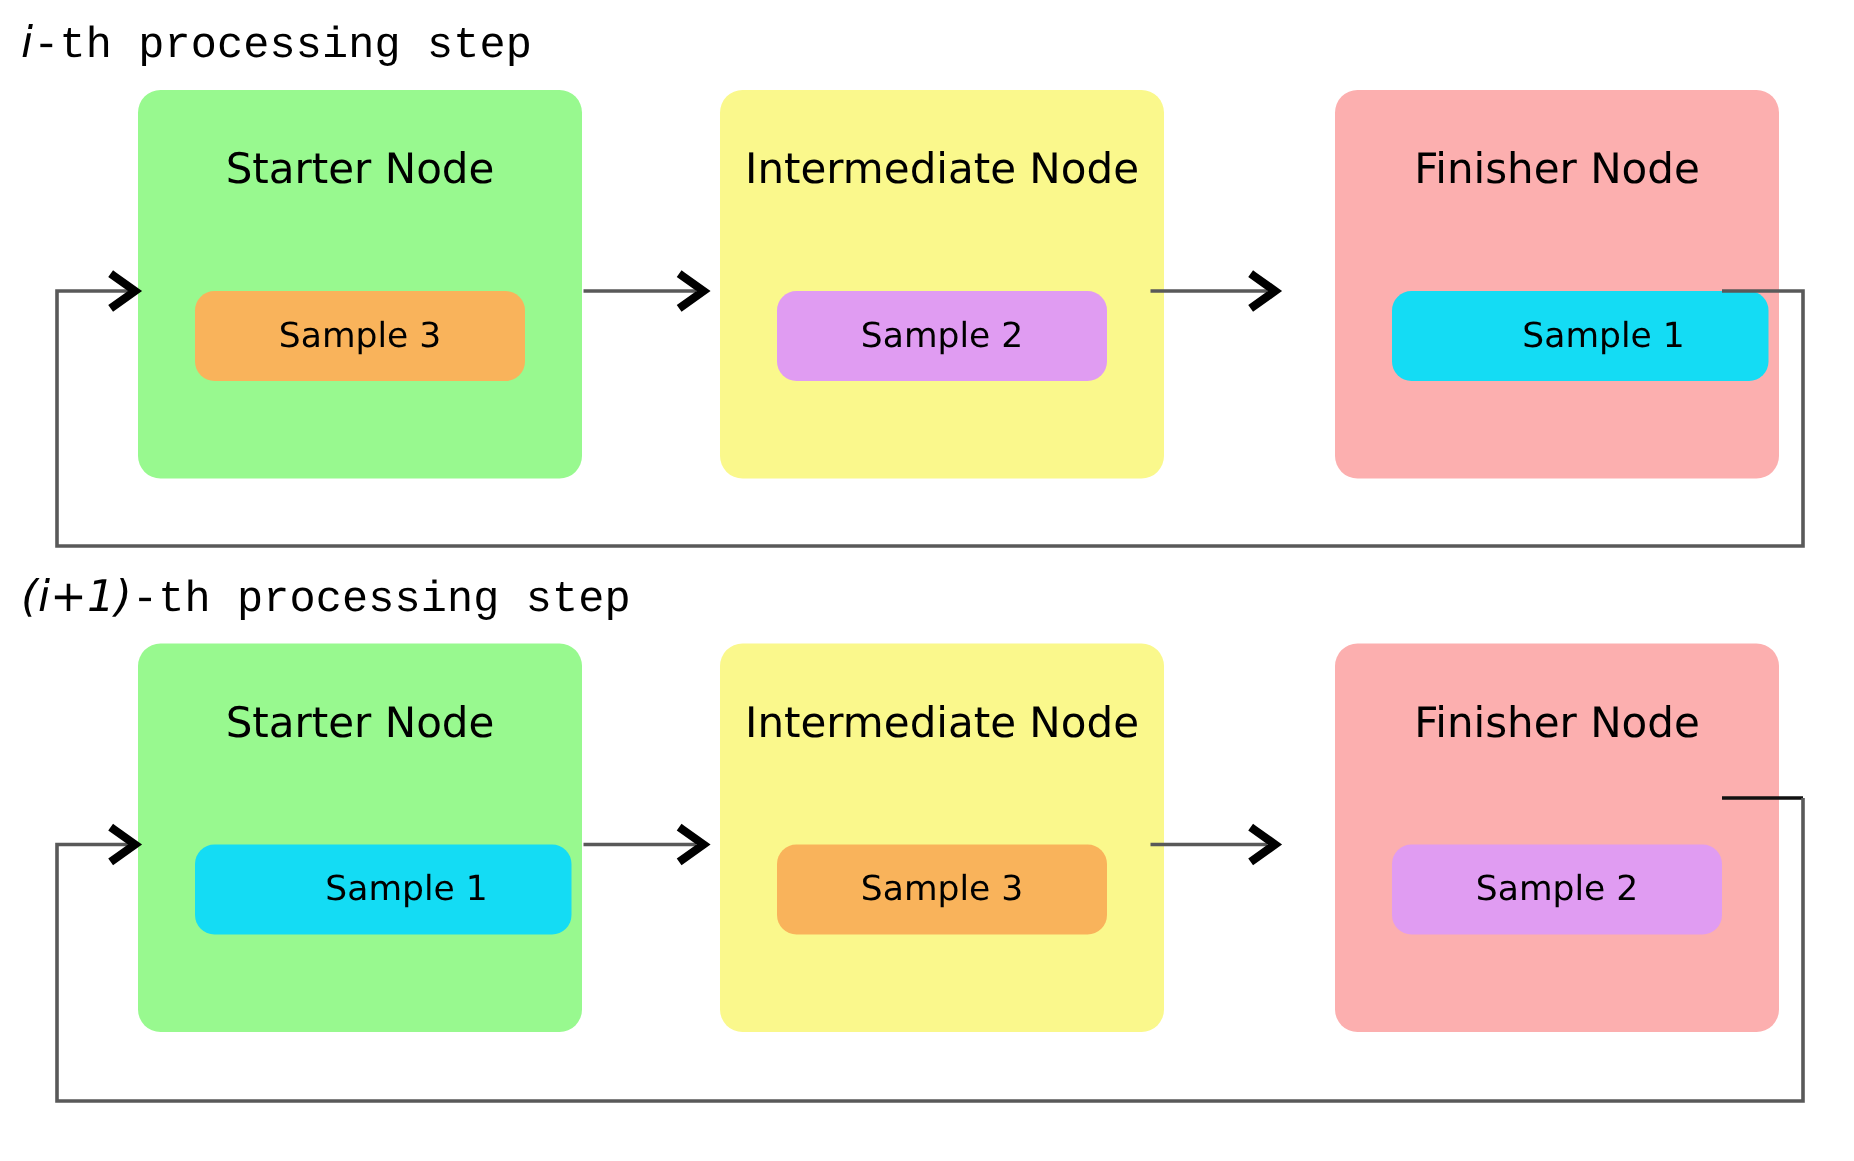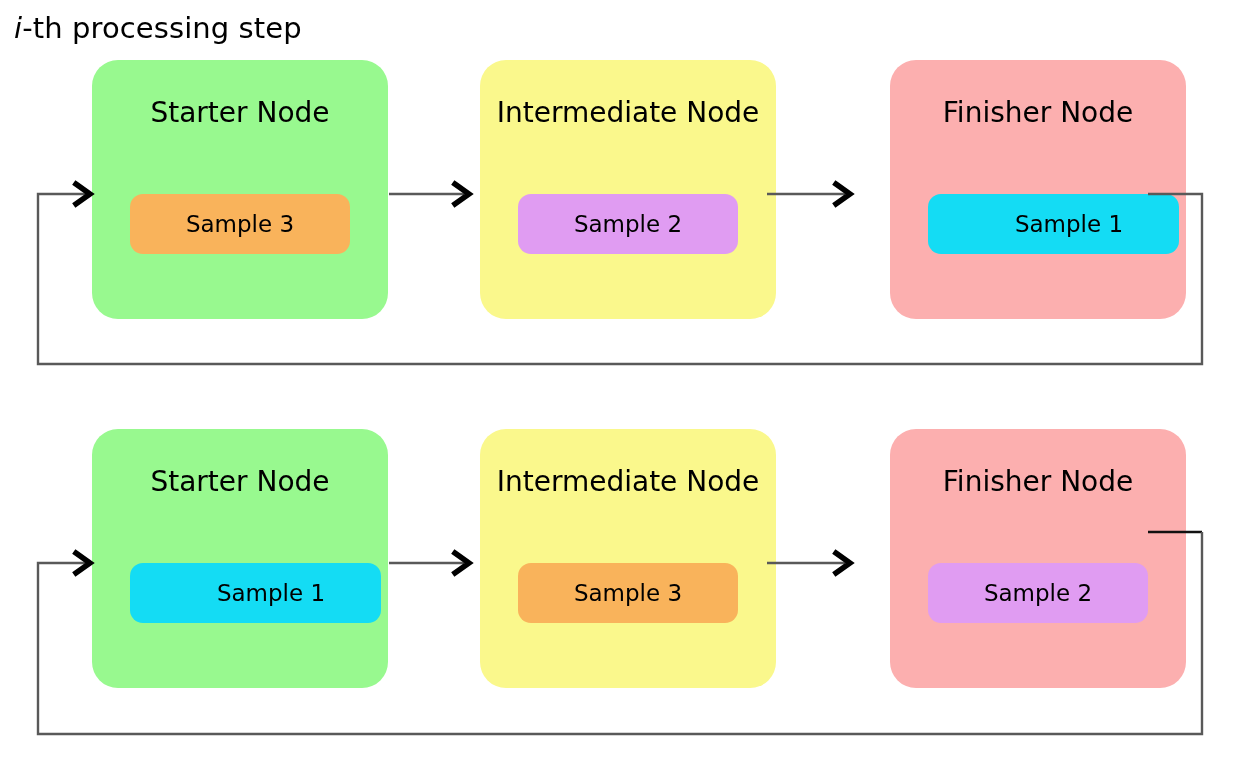--- a/index.html
+++ b/index.html
@@ -32,39 +32,40 @@
     line-height: 1.0;
     letter-spacing: 0.1px;
     white-space: nowrap;
     color: #000000;
   }
   .step-title .sym {
     font-style: italic;
   }
   .step-title .rest {
     font-style: normal;
+    font-family: Liberation Mono, monospace;
   }
   #title-row-1 { top: 14px; }
   #title-row-2 { top: 383px; }
 
   
   .row {
     position: absolute;
     left: 0;
     width: 1236px;
   }
   #row-1 { top: 60px;  height: 310px; }
   #row-2 { top: 429px; height: 310px; }
 
   
   .node {
     position: absolute;
     width: 296px;
     height: 259px;
-    border-radius: 26px;
+    border-radius: 15px;
     box-sizing: border-box;
   }
   .node.starter      { left: 92px;  background: #98F98F; }
   .node.intermediate { left: 480px; background: #FAF88C; }
   .node.finisher     { left: 869px; background: #FCAFAF; margin-left: 21px; }
 
   .node-label {
     position: absolute;
     left: 0;
     top: 36px;
@@ -147,20 +148,23 @@
 
     <div class="node finisher">
       <div class="node-label">Finisher Node</div>
       <div class="sample c-cyan">
         <span>Sample 1</span>
       </div>
     </div>
 
   </div>
 
+  <div class="step-title" id="title-row-2">
+    <span class="sym">(i+1)</span><span class="rest">-th processing step</span>
+  </div>
 
   <div class="row" id="row-2">
 
     <div class="node starter">
       <div class="node-label">Starter Node</div>
       <div class="sample c-cyan">
         <span>Sample 1</span>
       </div>
     </div>
 

